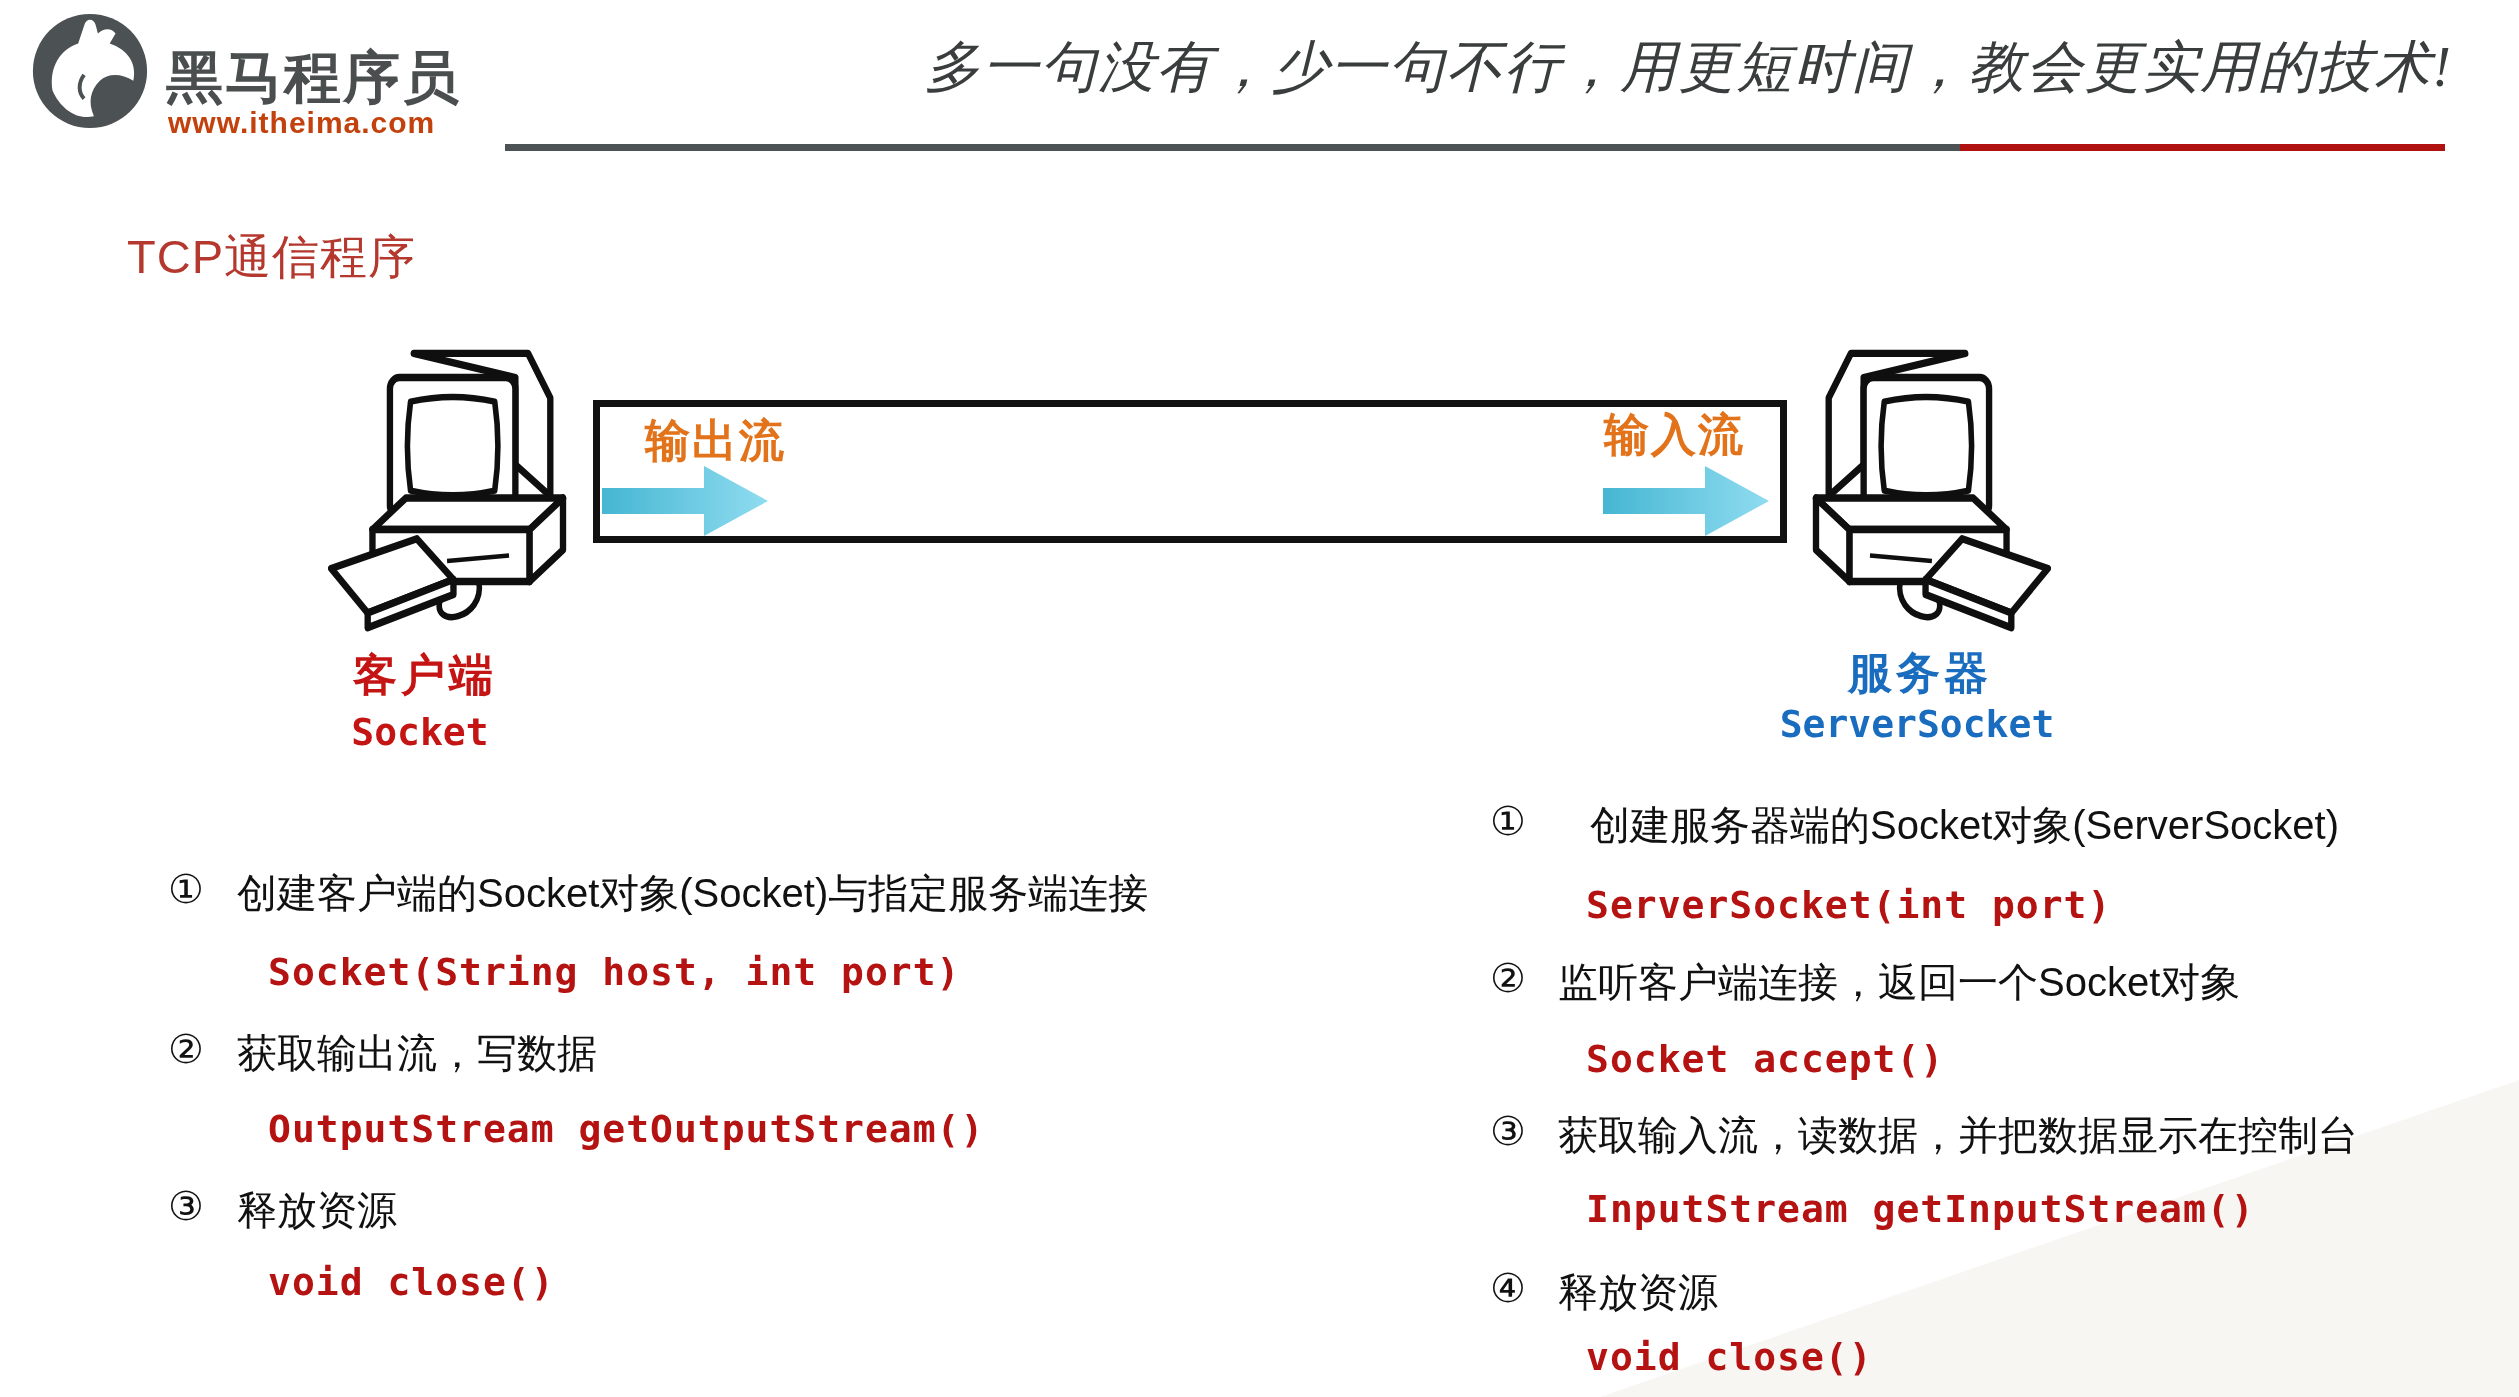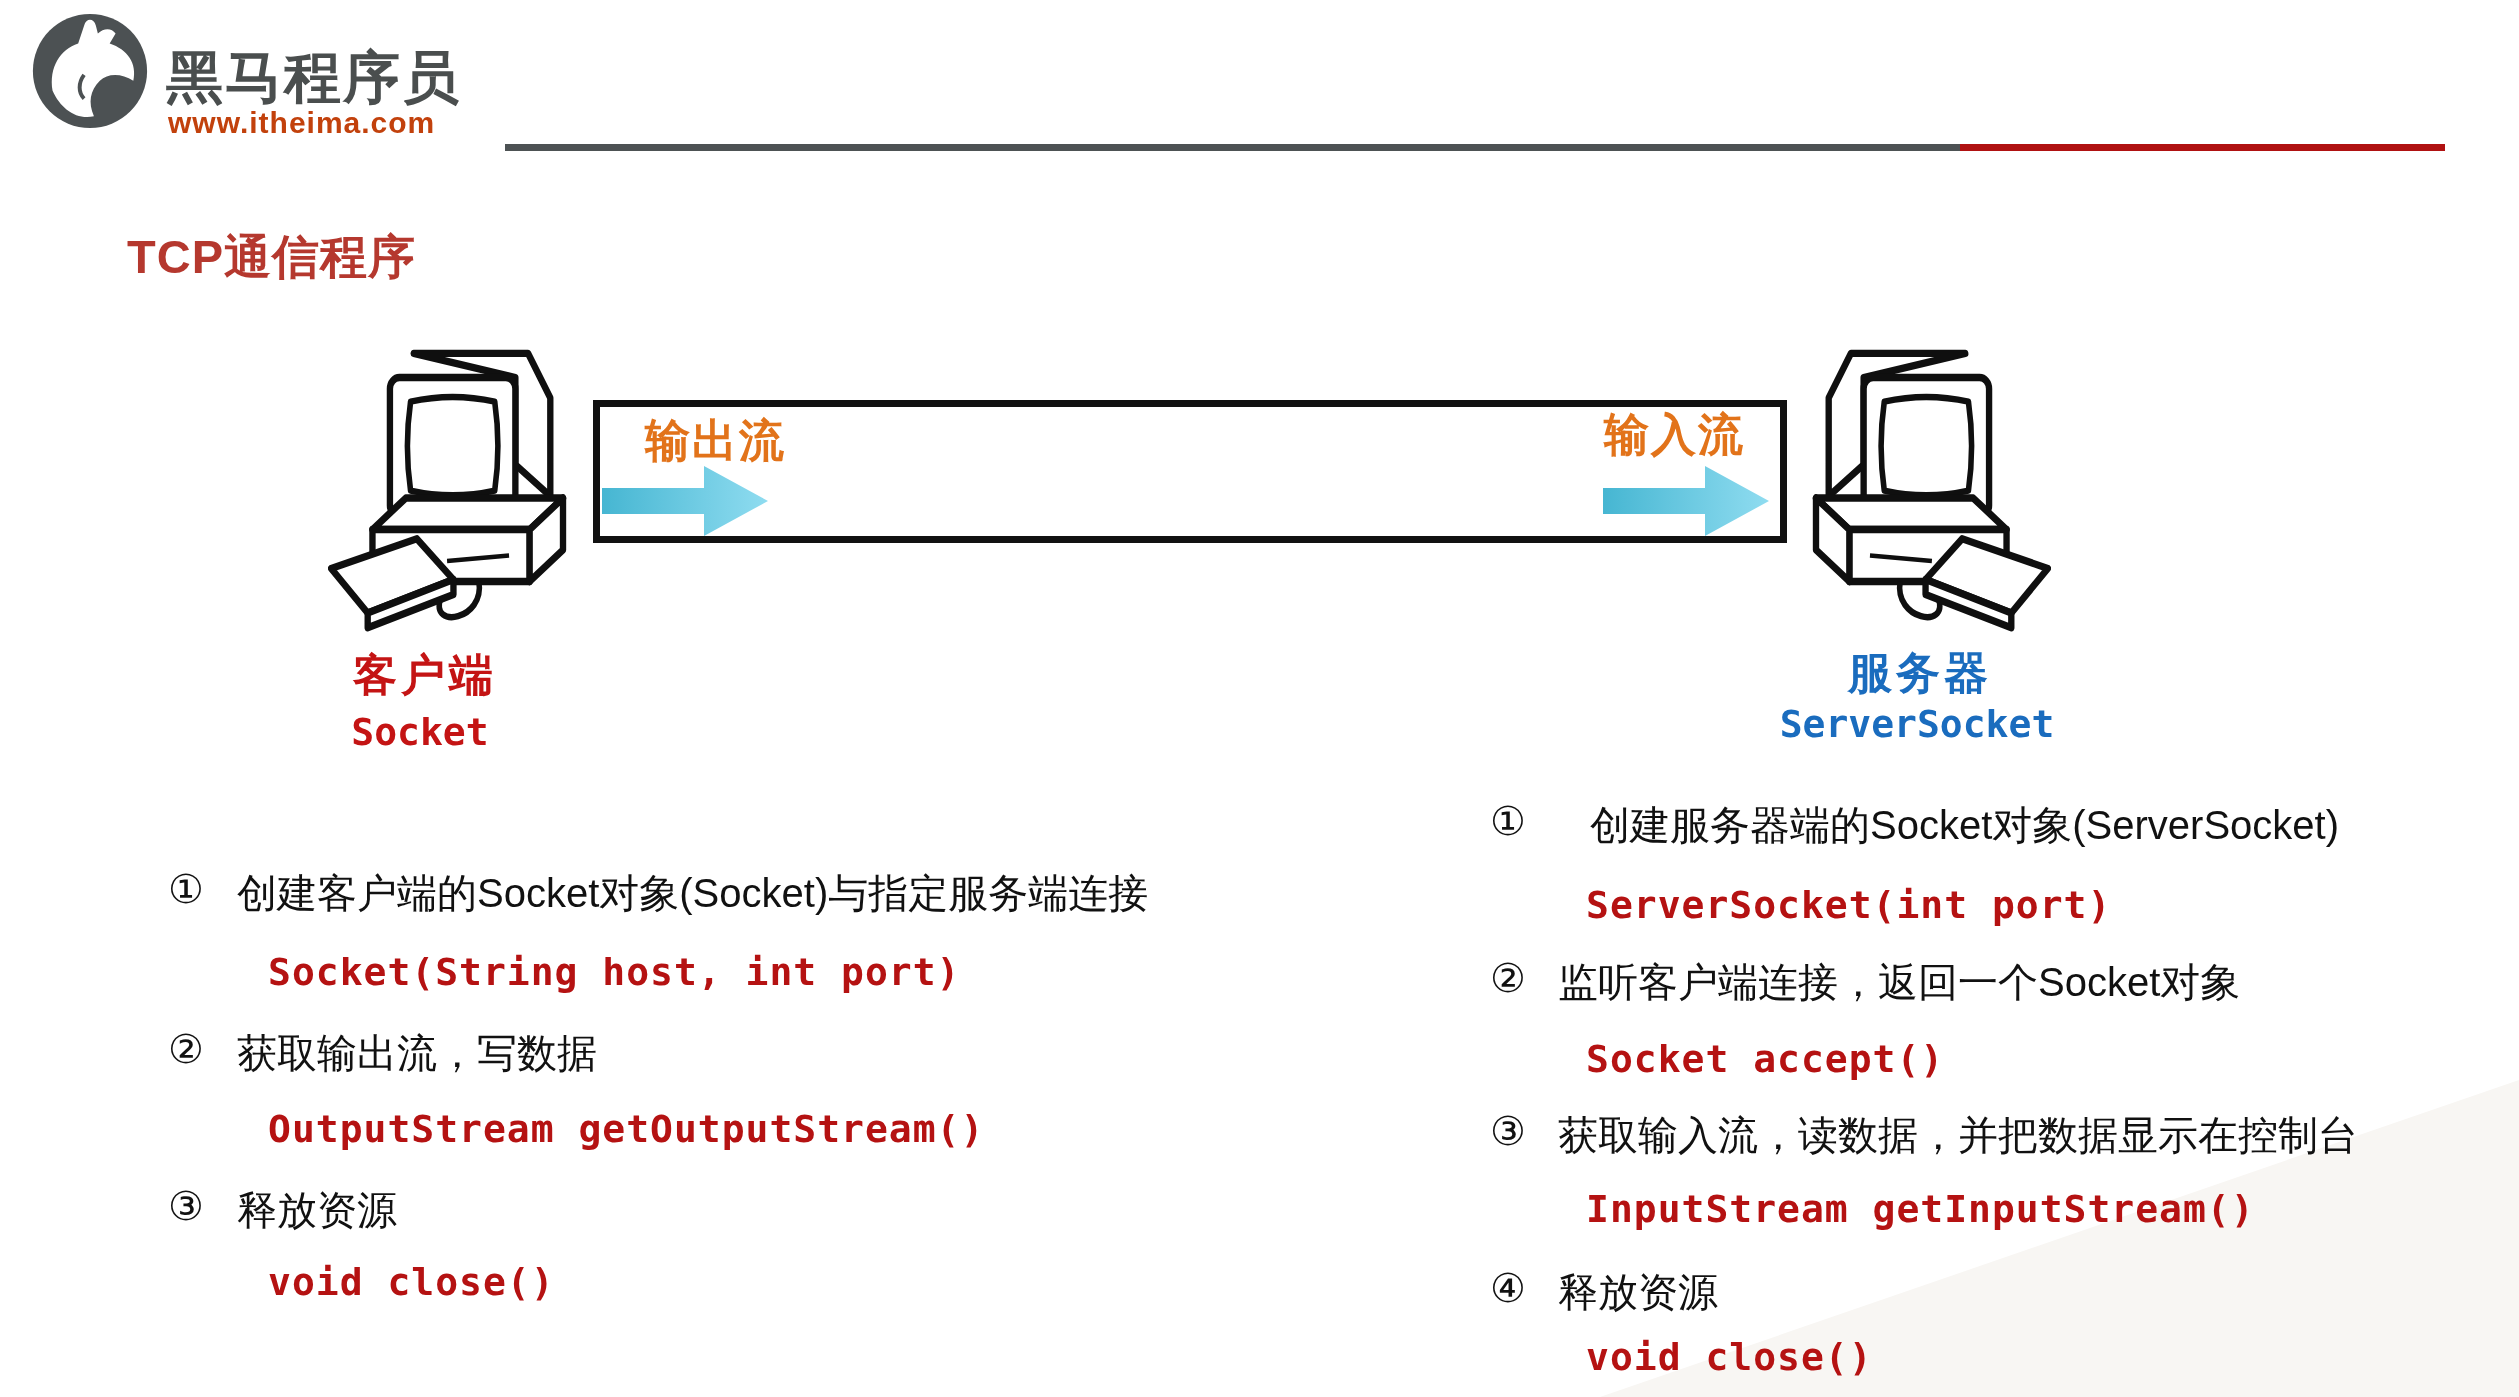--- a/index.html
+++ b/index.html
@@ -10,21 +10,21 @@
   .abs{position:absolute;}
   
   .brand{font-size:57px;font-weight:bold;color:#4a4e4e;letter-spacing:2px;}
   .site{font-size:30px;font-weight:bold;color:#c2410c;letter-spacing:1px;}
   .slogan{
     font-family:"Liberation Serif","DejaVu Serif",serif;font-style:italic;
     font-size:56px;color:#3a3d3d;white-space:nowrap;letter-spacing:2px;
   }
   .header-line{height:7px;background:linear-gradient(to right,#4d5254 0%,#4d5254 75%,#b01212 75%,#b01212 100%);}
   
-  .page-title{font-size:47px;font-weight:bold;color:#b5382e;letter-spacing:1px;}
+  .page-title{font-size:47px;font-weight:normal;color:#b5382e;letter-spacing:1px;}
   
   .channel{box-sizing:border-box;border:7px solid #111;background:#fff;}
   .stream-label{font-size:45px;font-weight:bold;color:#e2731a;letter-spacing:2px;white-space:nowrap;z-index:3;}
   .caption{font-size:40px;font-weight:bold;letter-spacing:4px;color:#141414;text-align:center;white-space:nowrap;}
   .role-label{font-size:44px;font-weight:bold;letter-spacing:4px;text-align:center;white-space:nowrap;}
   .cls-label{font-family:"DejaVu Sans Mono","Liberation Mono",monospace;font-size:38px;font-weight:bold;text-align:center;white-space:nowrap;}
   .red{color:#c41414;}
   .blue{color:#1a6cbe;}
   
   .step-num{font-size:40px;color:#111;white-space:nowrap;}
@@ -43,20 +43,21 @@
 
   <div class="abs watermark" style="left:1600px;top:1080px;"></div>
 
   <svg class="abs" style="left:14px;top:6px;" width="150" height="128" viewBox="0 0 150 130">
     <circle cx="76" cy="66" r="58" fill="#4c5153"></circle>
     <path d="M 38,86 C 34,62 46,44 64,38 L 70,20 C 72,12 80,12 82,20 L 84,28 C 90,22 98,22 102,28 L 96,38 C 114,44 124,58 120,76 C 108,68 94,68 86,76 C 76,86 74,98 80,112 C 62,116 46,104 38,86 Z" fill="#ffffff"></path>
     <path d="M 70,70 C 64,78 64,88 70,94" stroke="#4c5153" stroke-width="4" fill="none"></path>
   </svg>
   <div class="abs brand" style="left:166px;top:40px;">黑马程序员</div>
   <div class="abs site" style="left:168px;top:106px;">www.itheima.com</div>
+  <div class="abs slogan" style="right:110px;top:30px;">多一句没有，少一句不行，用更短时间，教会更实用的技术!</div>
   <div class="abs header-line" style="left:505px;top:144px;width:1940px;"></div>
 
   <div class="abs page-title" style="left:127px;top:226px;">TCP通信程序</div>
 
   <div class="abs channel" style="left:593px;top:400px;width:1194px;height:143px;"></div>
 
   <div class="abs stream-label" style="left:606px;top:411px;margin-left:39px;">输出流</div>
   <svg class="abs" style="left:600px;top:462px;z-index:3;" width="172" height="78" viewBox="0 0 172 78">
     <defs>
         <linearGradient id="ag1" x1="0" y1="0" x2="1" y2="0">

